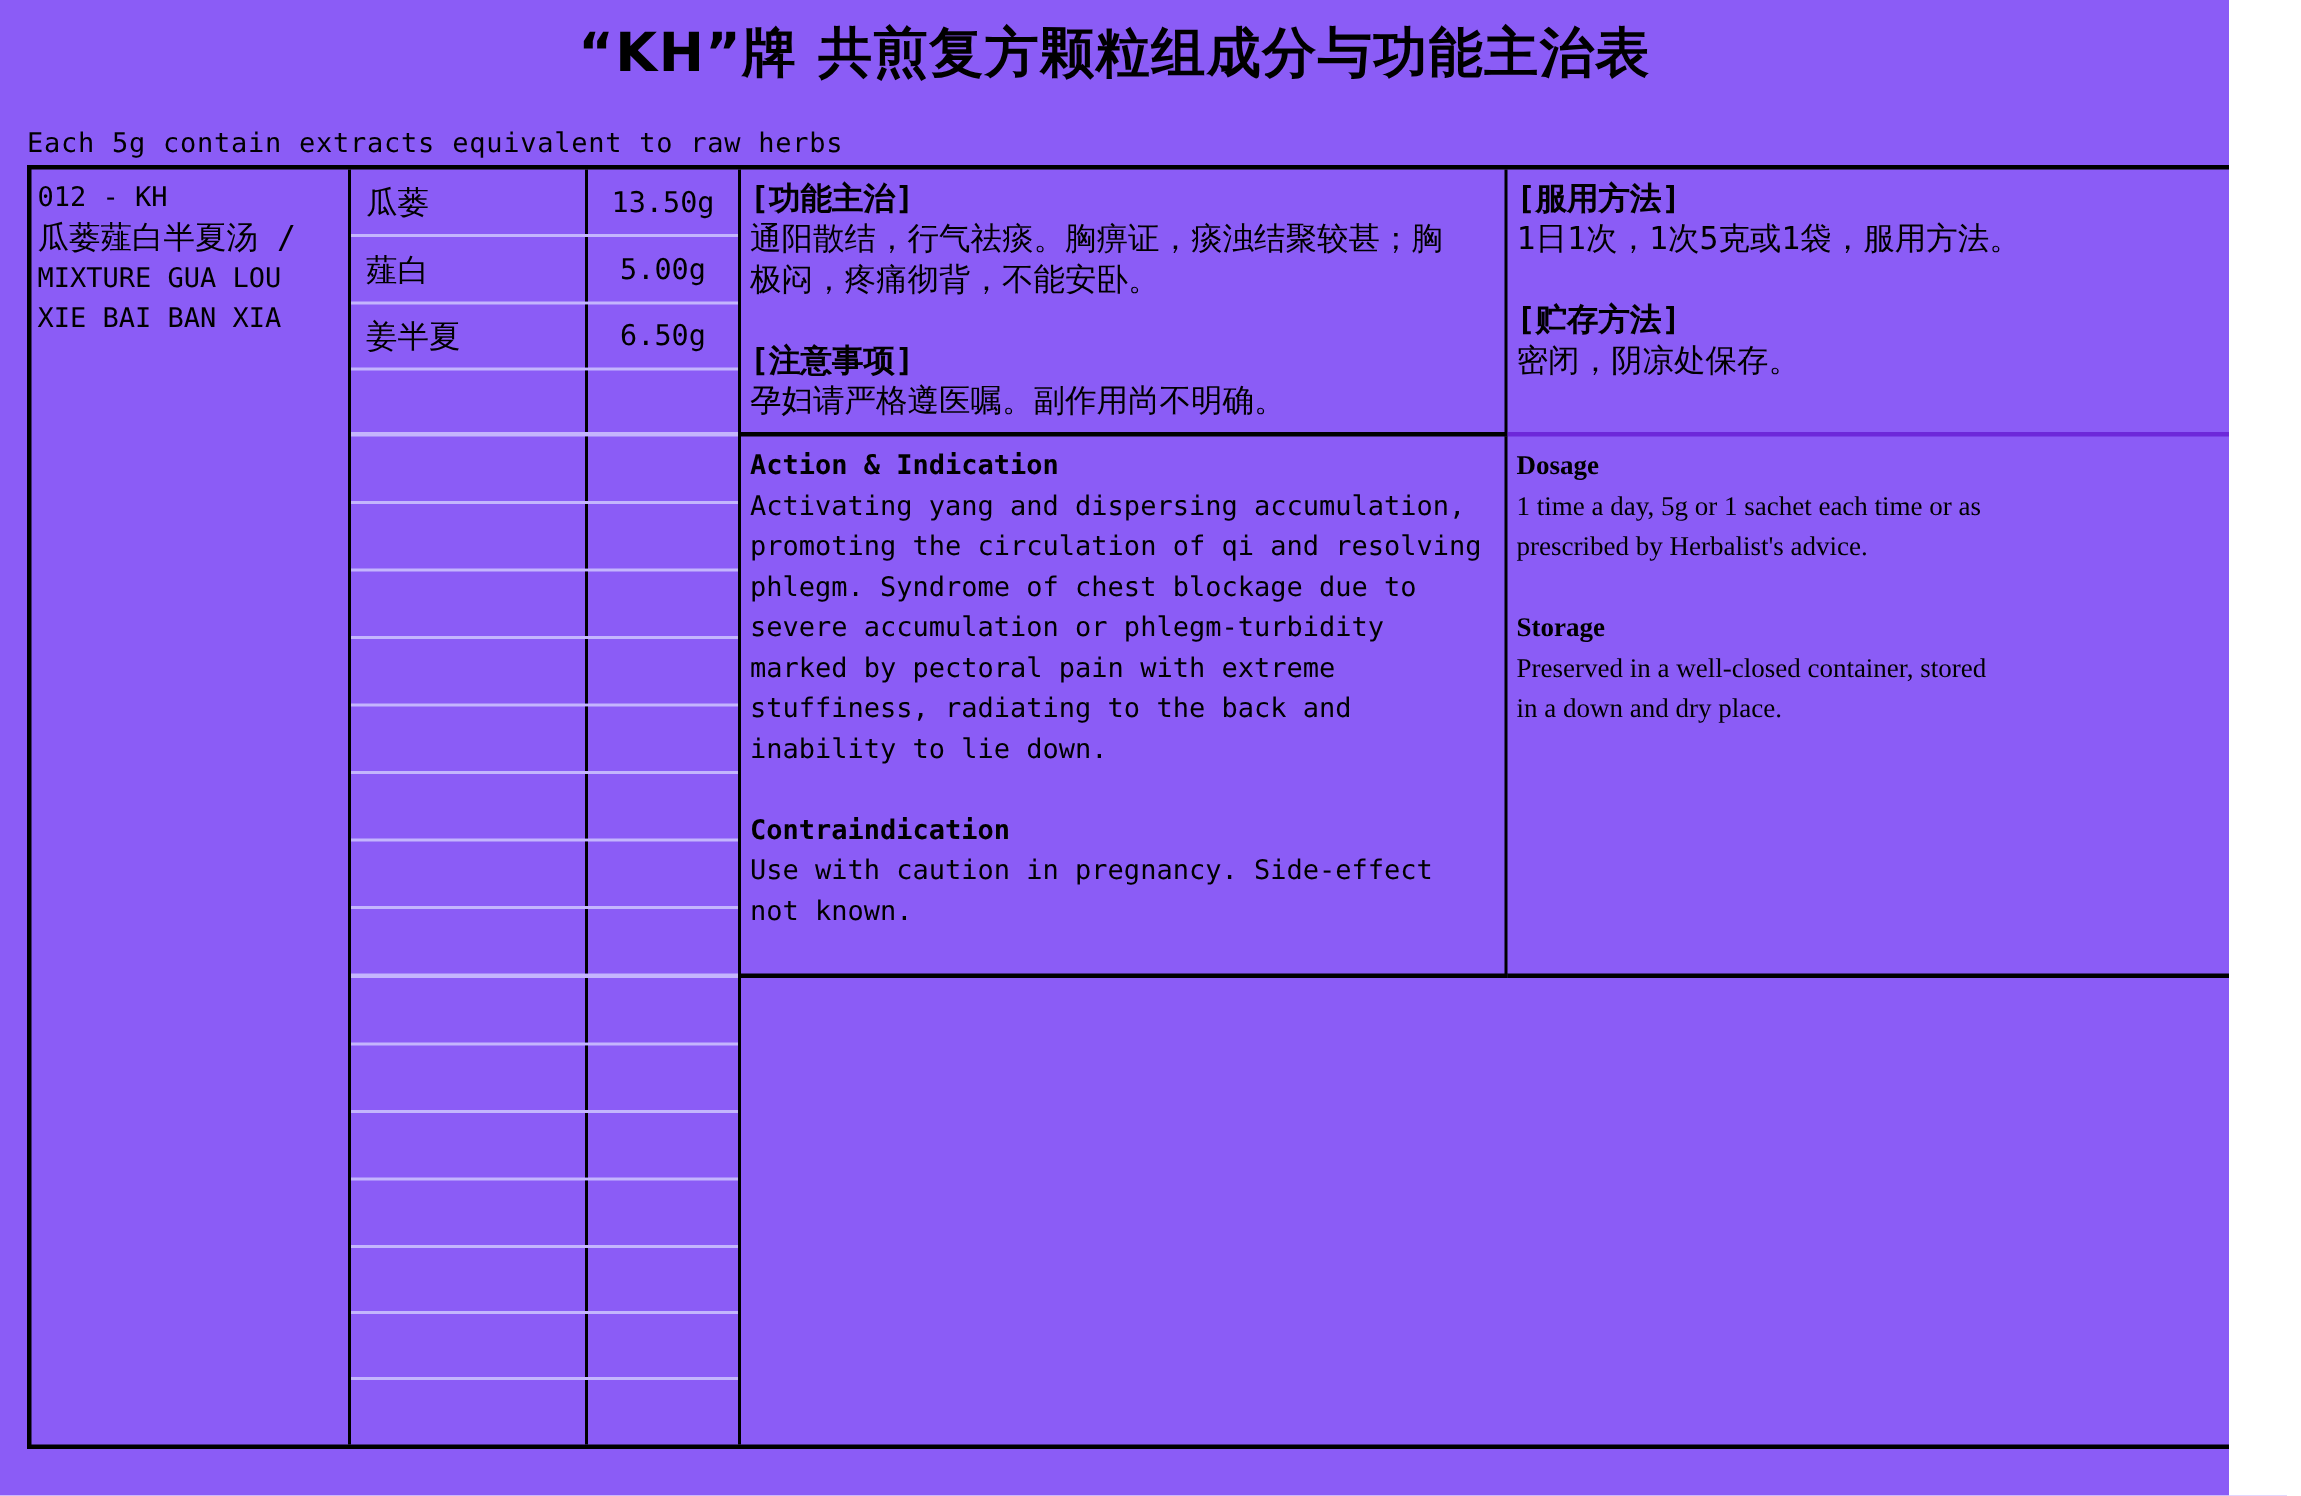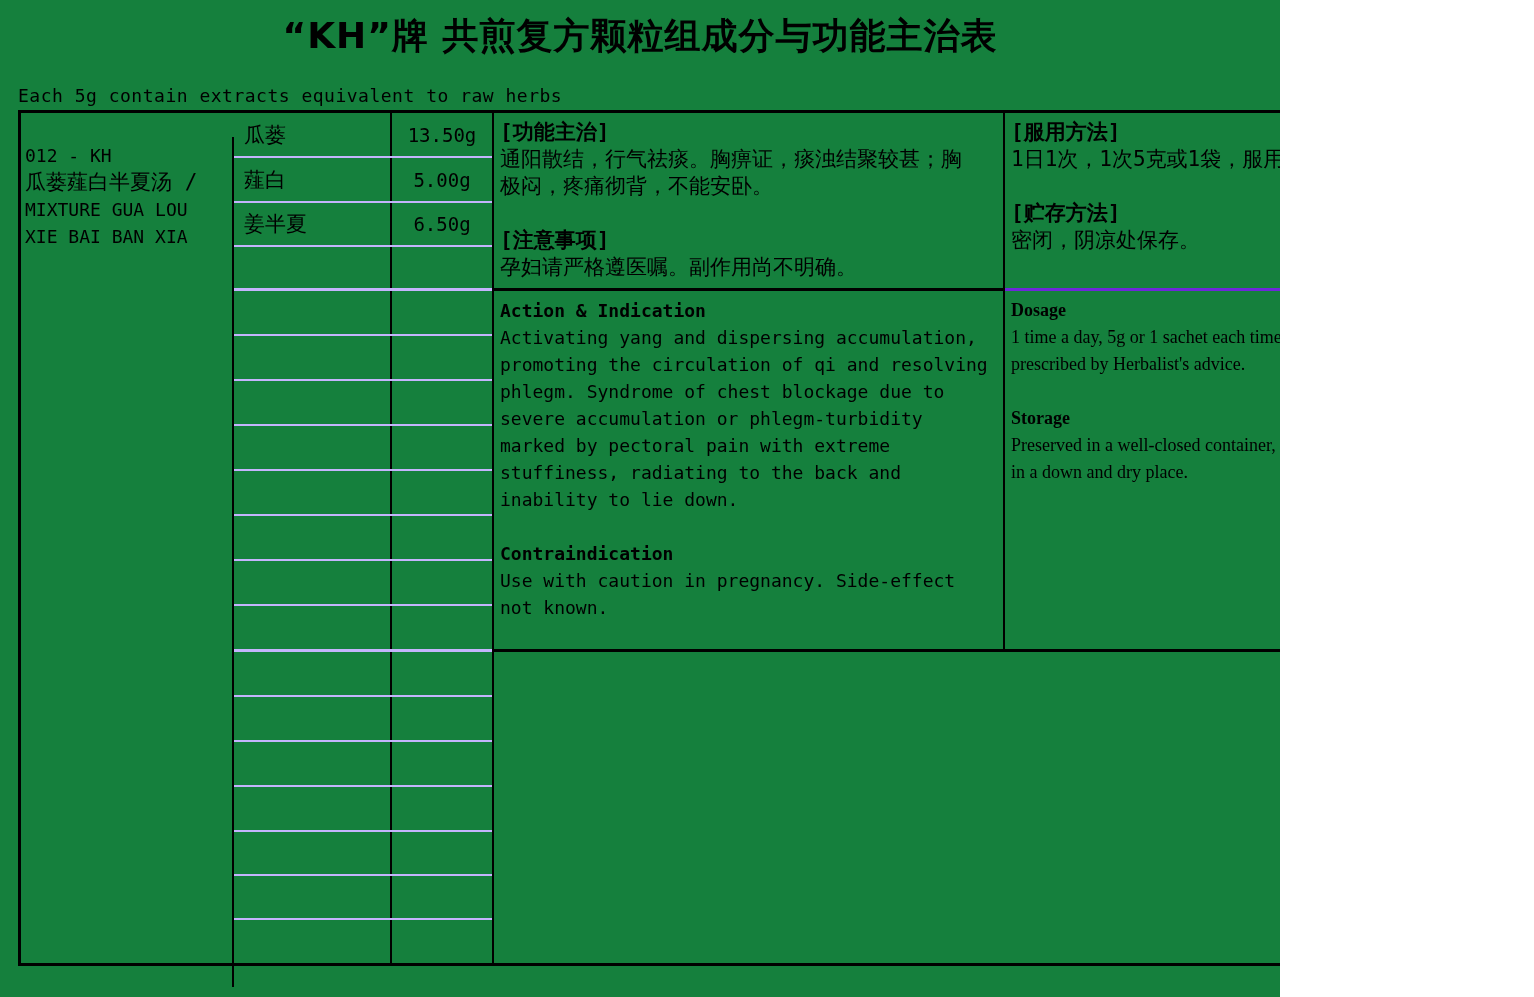--- a/index.html
+++ b/index.html
@@ -1,29 +1,29 @@
 <!DOCTYPE html>
 <html><head>
 <meta charset="utf-8">
 <style>
   html,body{margin:0;padding:0;background:#fff;color:#000;}
   body{width:1534px;height:997px;font-family:"DejaVu Sans Mono","Liberation Mono",monospace;}
-  .page{position:relative;width:1280px;height:997px;background:#15803d;overflow:hidden;}
+  .page{position:relative;width:1486px;height:997px;background:#8b5cf6;overflow:hidden;}
 
   .title{position:absolute;top:12px;left:0;width:100%;text-align:center;
          font-size:36px;line-height:48px;font-weight:bold;
          font-family:"DejaVu Sans","Liberation Sans",sans-serif;letter-spacing:1px;}
   .subtitle{position:absolute;top:84px;left:18px;font-size:18px;line-height:24px;letter-spacing:0.5px;}
 
   .tcm-table{position:absolute;left:18px;top:110px;width:1498px;height:856px;
              border:3px solid #000;box-sizing:border-box;}
 
   
   .col-left{position:absolute;left:0;top:0;width:213px;height:850px;
-            border-right:2px solid #000;box-sizing:border-box;padding:5px 2px 0 4px;margin-top:24px;}
+            border-right:2px solid #000;box-sizing:border-box;padding:5px 2px 0 4px;}
   .col-left .ln{line-height:27px;white-space:nowrap;}
   .ln-code,.ln-en{font-size:18px;}
   .ln-cn{font-size:21px;}
 
   
   .ing-col{position:absolute;left:213px;top:0;width:260px;height:850px;
            border-right:2px solid #000;box-sizing:border-box;}
   .ing-row{display:flex;box-sizing:border-box;border-bottom:2px solid #c4b5fd;}
   .ing-row.thick{border-bottom-width:3px;}
   .ing-row.last{border-bottom:none;}

